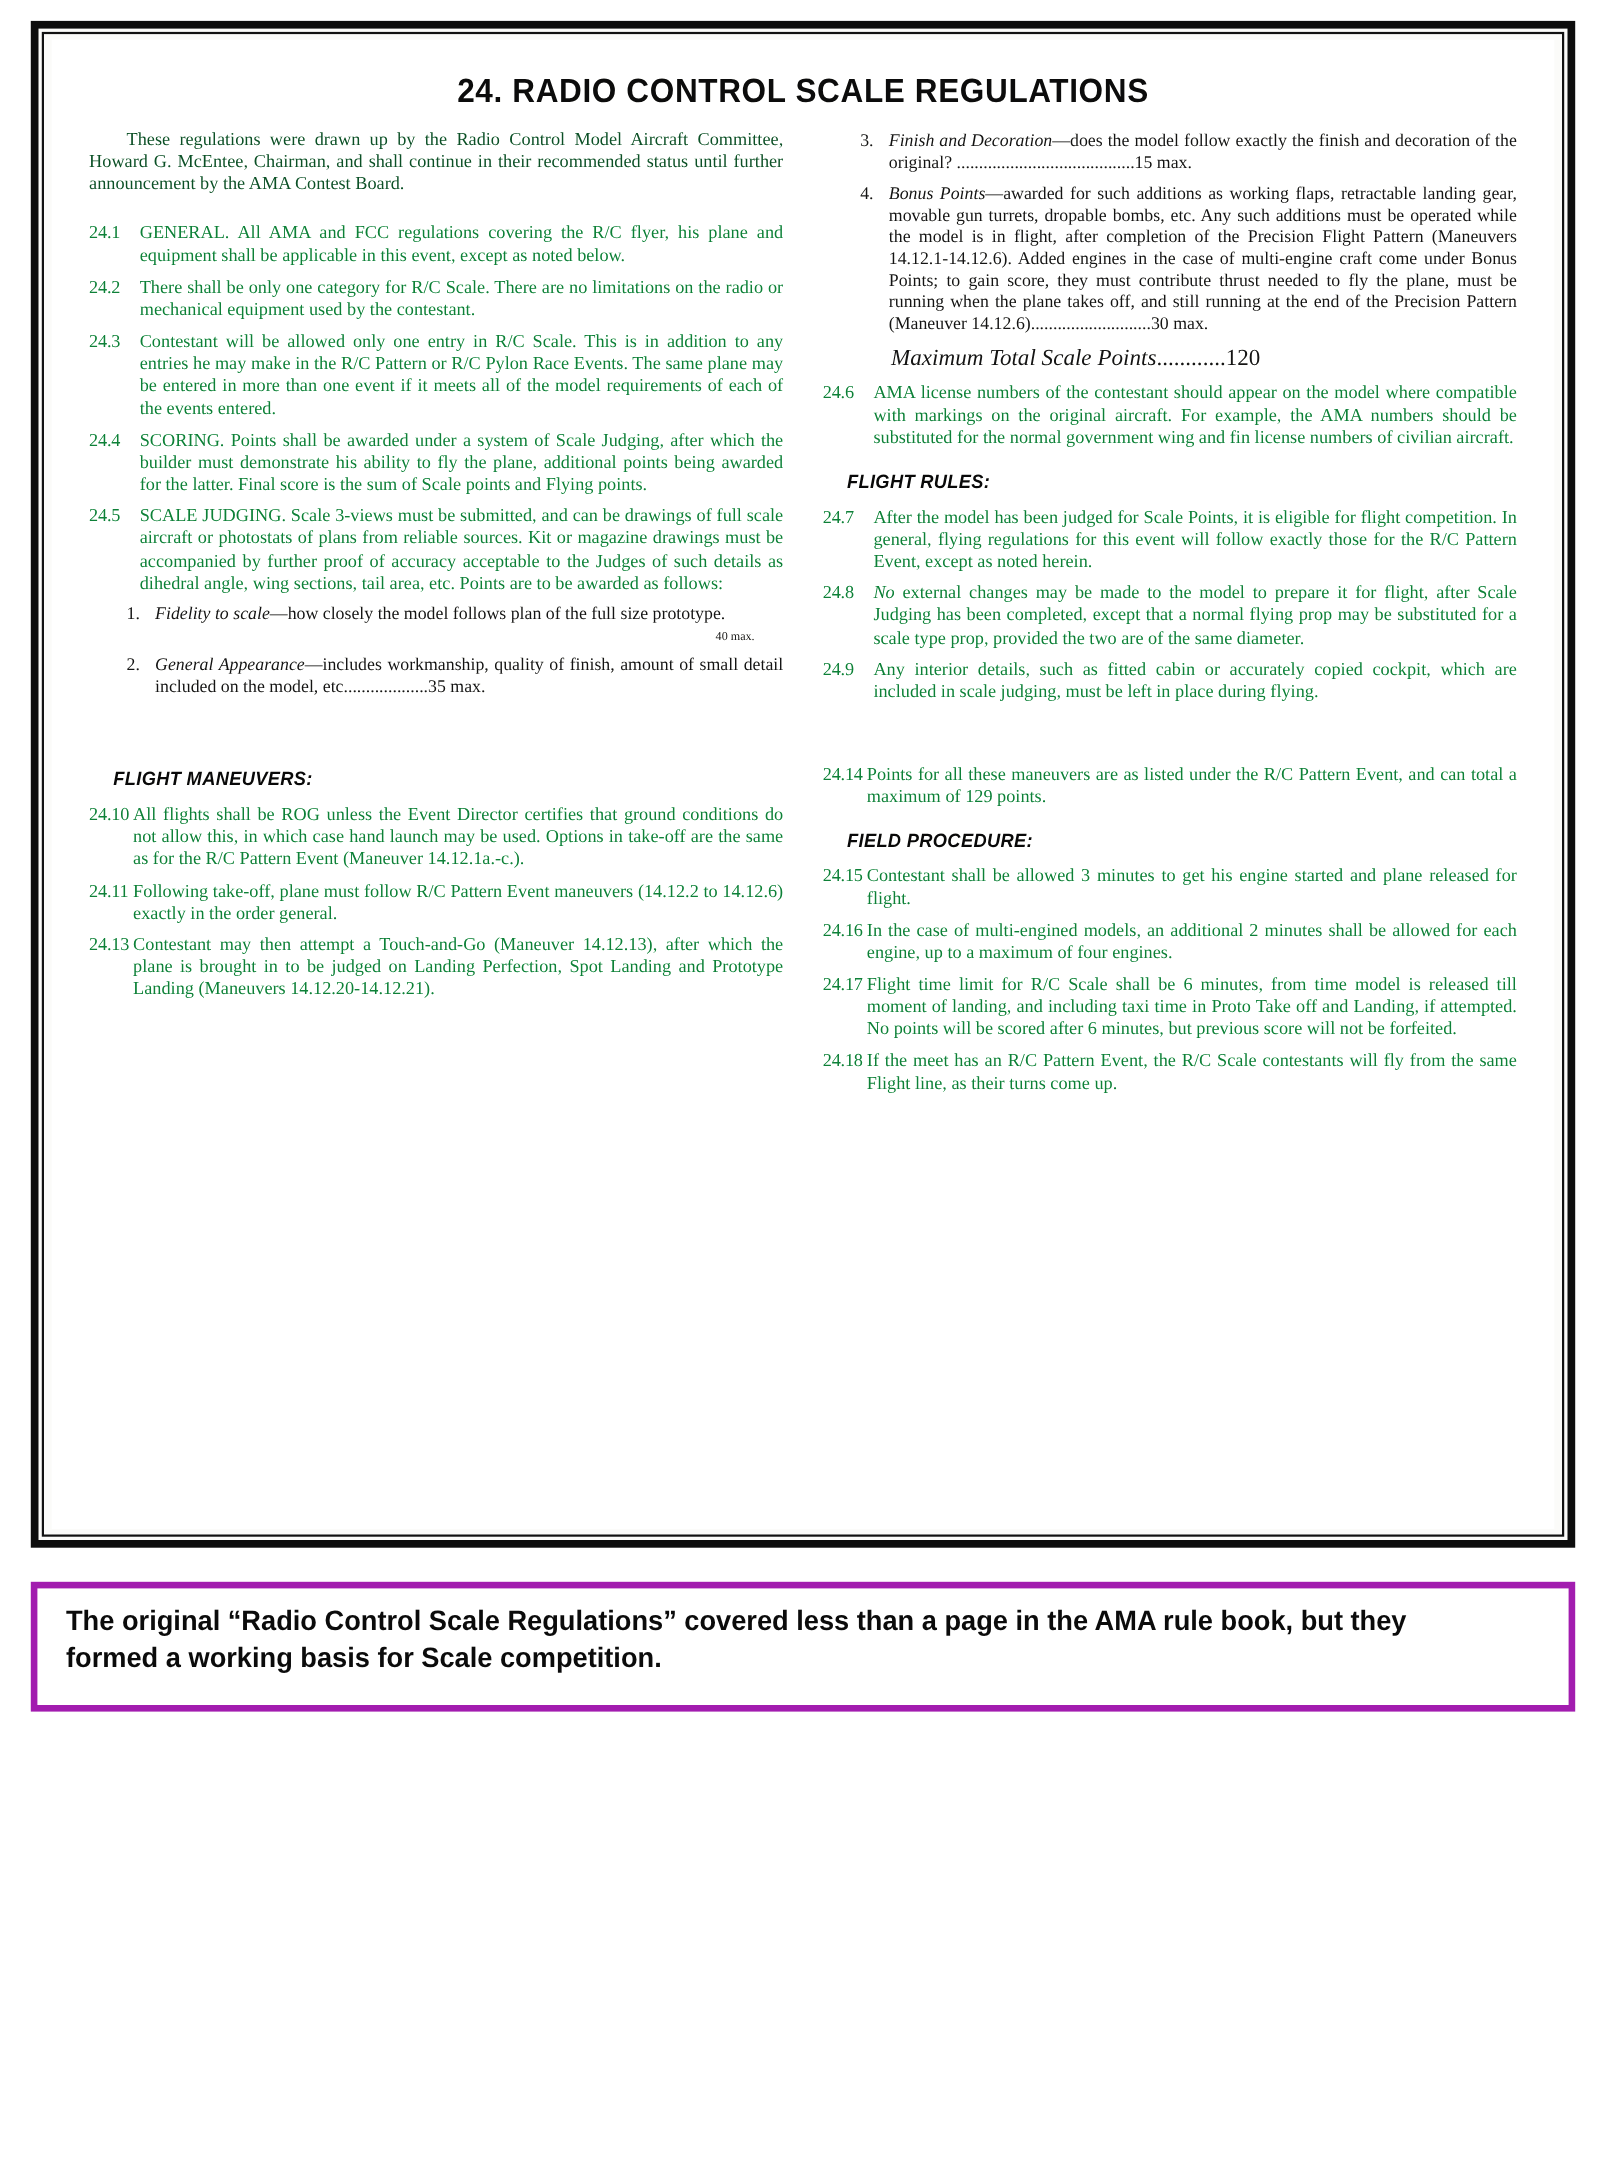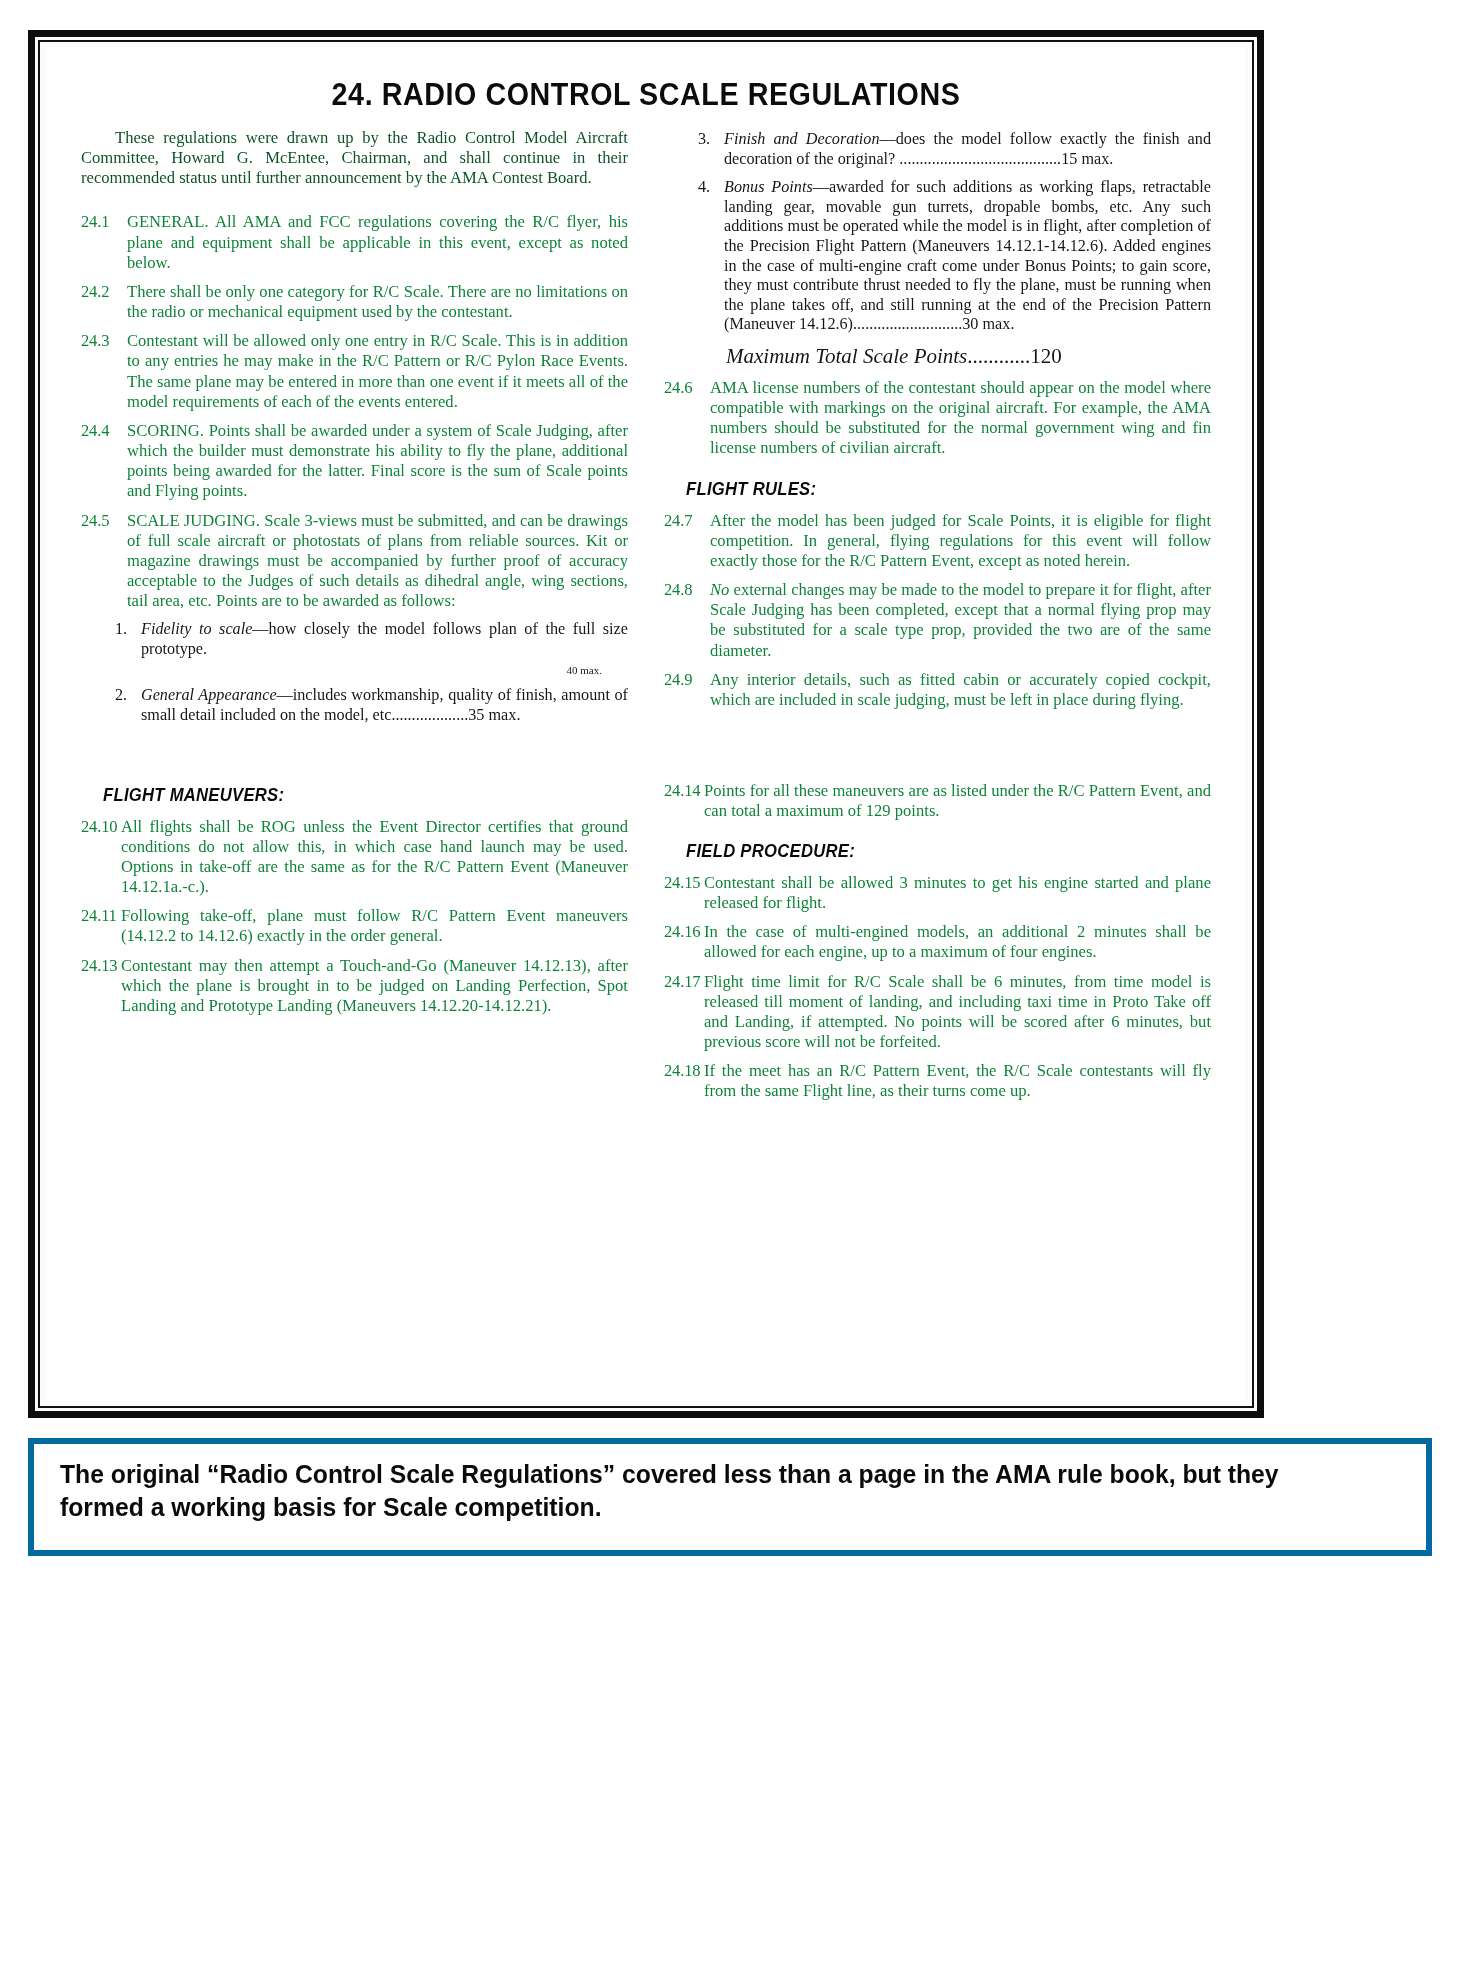--- a/index.html
+++ b/index.html
@@ -12,22 +12,22 @@
     height: 1984px;
     font-family: "Liberation Serif", serif;
     position: relative;
     overflow: hidden;
   }
 
   
   .page-frame {
     position: absolute;
     left: 28px;
-    top: 30px;
-    width: 1236px;
+    top: 19px;
+    width: 1404px;
     height: 1388px;
     border: 7px solid #0d0d0d;
     box-sizing: border-box;
     background: #fbfbf9;
   }
   .page-frame::after {
     content: "";
     position: absolute;
     left: 3px; top: 3px; right: 3px; bottom: 3px;
     border: 2px solid #111;
@@ -158,21 +158,21 @@
   }
 
   
   .caption-box {
     position: absolute;
     left: 28px;
     top: 1438px;
     width: 1404px;
     height: 118px;
     box-sizing: border-box;
-    border: 6px solid #0369a1;
+    border: 6px solid #a21caf;
     background: #ffffff;
     padding: 14px 22px 0 26px;
   }
   .caption-text {
     font-family: "Liberation Sans", sans-serif;
     font-weight: bold;
     font-size: 25.5px;
     line-height: 1.3;
     color: #0b0b0b;
     transform: scaleX(0.97);

